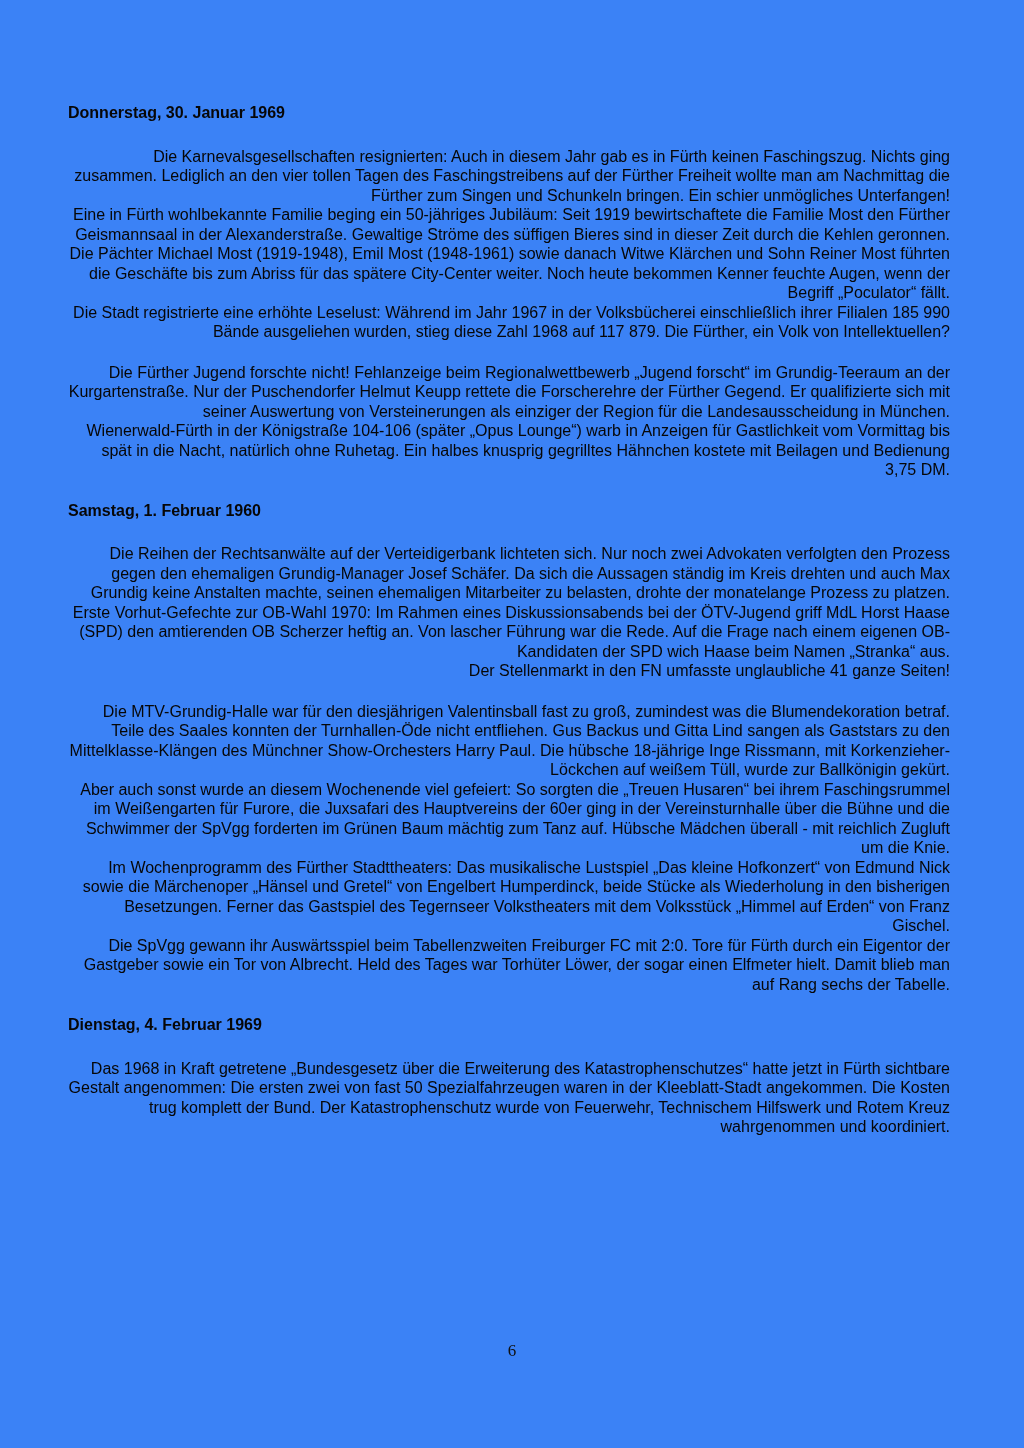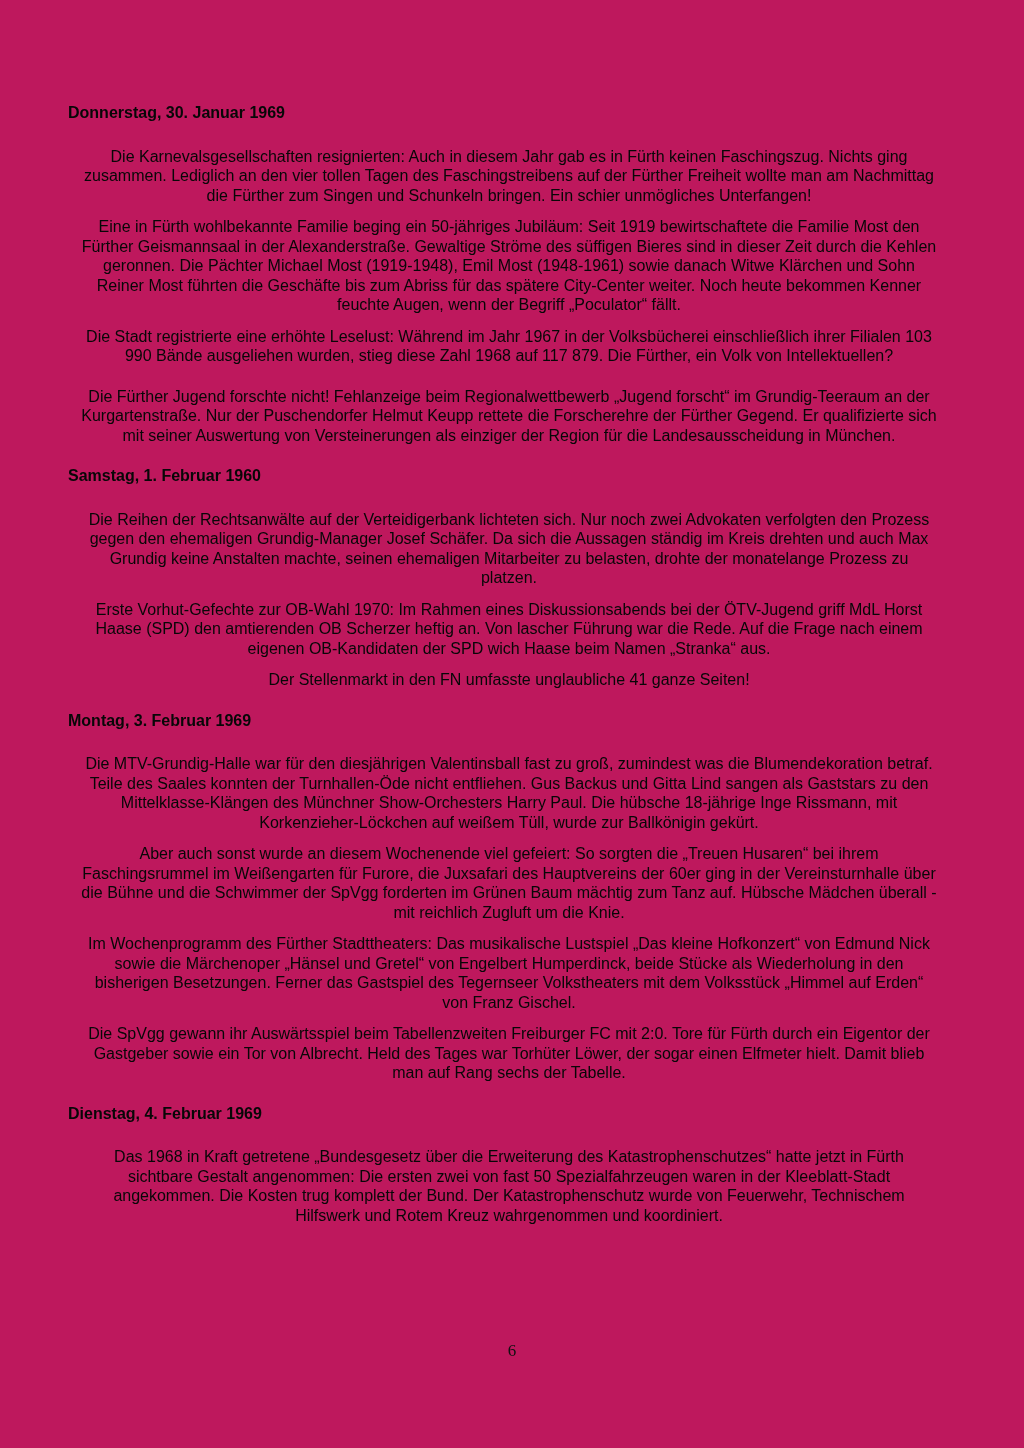--- a/index.html
+++ b/index.html
@@ -5,21 +5,21 @@
 <style>
   html, body {
     margin: 0;
     padding: 0;
     background: #ffffff;
   }
   .page {
     position: relative;
     width: 1024px;
     height: 1448px;
-    background: #be185d;
+    background: #3b82f6;
     box-sizing: border-box;
     padding: 103px 68px 0 68px;
     font-family: "Liberation Sans", "DejaVu Sans", sans-serif;
     font-size: 16px;
     line-height: 19.5px;
     color: #070707;
     overflow: hidden;
   }
   .content {
     width: 882px;
@@ -27,23 +27,23 @@
   .day-section {
     margin: 0 0 21px 0;
   }
   .section-heading {
     font-size: 16px;
     font-weight: bold;
     margin: 0 0 24px 0;
     line-height: 19.5px;
   }
   .section-body p {
-    margin: 12px;
+    margin: 0;
     padding: 0;
-    text-align: center;
+    text-align: right;
   }
   .page-number {
     position: absolute;
     top: 1341px;
     left: 0;
     right: 0;
     text-align: center;
     font-family: "Liberation Serif", "DejaVu Serif", serif;
     font-size: 17px;
     line-height: 20px;
@@ -54,41 +54,41 @@
 <body>
 
 <div class="page">
   <main class="content">
 
     <section class="day-section">
       <h2 class="section-heading">Donnerstag, 30. Januar 1969</h2>
       <div class="section-body">
         <p>Die Karnevalsgesellschaften resignierten: Auch in diesem Jahr gab es in Fürth keinen Faschingszug. Nichts ging zusammen. Lediglich an den vier tollen Tagen des Faschingstreibens auf der Fürther Freiheit wollte man am Nachmittag die Fürther zum Singen und Schunkeln bringen. Ein schier unmögliches Unterfangen!</p>
         <p>Eine in Fürth wohlbekannte Familie beging ein 50-jähriges Jubiläum: Seit 1919 bewirtschaftete die Familie Most den Fürther Geismannsaal in der Alexanderstraße. Gewaltige Ströme des süffigen Bieres sind in dieser Zeit durch die Kehlen geronnen. Die Pächter Michael Most (1919-1948), Emil Most (1948-1961) sowie danach Witwe Klärchen und Sohn Reiner Most führten die Geschäfte bis zum Abriss für das spätere City-Center weiter. Noch heute bekommen Kenner feuchte Augen, wenn der Begriff „Poculator“ fällt.</p>
-        <p>Die Stadt registrierte eine erhöhte Leselust: Während im Jahr 1967 in der Volksbücherei einschließlich ihrer Filialen 103 990 Bände ausgeliehen wurden, stieg diese Zahl 1968 auf 117 879. Die Fürther, ein Volk von Intellektuellen?</p>
+        <p>Die Stadt registrierte eine erhöhte Leselust: Während im Jahr 1967 in der Volksbücherei einschließlich ihrer Filialen 185 990 Bände ausgeliehen wurden, stieg diese Zahl 1968 auf 117 879. Die Fürther, ein Volk von Intellektuellen?</p>
       </div>
     </section>
 
     <section class="day-section">
       <div class="section-body">
         <p>Die Fürther Jugend forschte nicht! Fehlanzeige beim Regionalwettbewerb „Jugend forscht“ im Grundig-Teeraum an der Kurgartenstraße. Nur der Puschendorfer Helmut Keupp rettete die Forscherehre der Fürther Gegend. Er qualifizierte sich mit seiner Auswertung von Versteinerungen als einziger der Region für die Landesausscheidung in München.</p>
+        <p>Wienerwald-Fürth in der Königstraße 104-106 (später „Opus Lounge“) warb in Anzeigen für Gastlichkeit vom Vormittag bis spät in die Nacht, natürlich ohne Ruhetag. Ein halbes knusprig gegrilltes Hähnchen kostete mit Beilagen und Bedienung 3,75 DM.</p>
       </div>
     </section>
 
     <section class="day-section">
       <h2 class="section-heading">Samstag, 1. Februar 1960</h2>
       <div class="section-body">
         <p>Die Reihen der Rechtsanwälte auf der Verteidigerbank lichteten sich. Nur noch zwei Advokaten verfolgten den Prozess gegen den ehemaligen Grundig-Manager Josef Schäfer. Da sich die Aussagen ständig im Kreis drehten und auch Max Grundig keine Anstalten machte, seinen ehemaligen Mitarbeiter zu belasten, drohte der monatelange Prozess zu platzen.</p>
         <p>Erste Vorhut-Gefechte zur OB-Wahl 1970: Im Rahmen eines Diskussionsabends bei der ÖTV-Jugend griff MdL Horst Haase (SPD) den amtierenden OB Scherzer heftig an. Von lascher Führung war die Rede. Auf die Frage nach einem eigenen OB-Kandidaten der SPD wich Haase beim Namen „Stranka“ aus.</p>
         <p>Der Stellenmarkt in den FN umfasste unglaubliche 41 ganze Seiten!</p>
       </div>
     </section>
 
     <section class="day-section">
-      <h2 class="section-heading">Montag, 3. Februar 1969</h2>
       <div class="section-body">
         <p>Die MTV-Grundig-Halle war für den diesjährigen Valentinsball fast zu groß, zumindest was die Blumendekoration betraf. Teile des Saales konnten der Turnhallen-Öde nicht entfliehen. Gus Backus und Gitta Lind sangen als Gaststars zu den Mittelklasse-Klängen des Münchner Show-Orchesters Harry Paul. Die hübsche 18-jährige Inge Rissmann, mit Korkenzieher-Löckchen auf weißem Tüll, wurde zur Ballkönigin gekürt.</p>
         <p>Aber auch sonst wurde an diesem Wochenende viel gefeiert: So sorgten die „Treuen Husaren“ bei ihrem Faschingsrummel im Weißengarten für Furore, die Juxsafari des Hauptvereins der 60er ging in der Vereinsturnhalle über die Bühne und die Schwimmer der SpVgg forderten im Grünen Baum mächtig zum Tanz auf. Hübsche Mädchen überall - mit reichlich Zugluft um die Knie.</p>
         <p>Im Wochenprogramm des Fürther Stadttheaters: Das musikalische Lustspiel „Das kleine Hofkonzert“ von Edmund Nick sowie die Märchenoper „Hänsel und Gretel“ von Engelbert Humperdinck, beide Stücke als Wiederholung in den bisherigen Besetzungen. Ferner das Gastspiel des Tegernseer Volkstheaters mit dem Volksstück „Himmel auf Erden“ von Franz Gischel.</p>
         <p>Die SpVgg gewann ihr Auswärtsspiel beim Tabellenzweiten Freiburger FC mit 2:0. Tore für Fürth durch ein Eigentor der Gastgeber sowie ein Tor von Albrecht. Held des Tages war Torhüter Löwer, der sogar einen Elfmeter hielt. Damit blieb man auf Rang sechs der Tabelle.</p>
       </div>
     </section>
 
     <section class="day-section">
       <h2 class="section-heading">Dienstag, 4. Februar 1969</h2>

